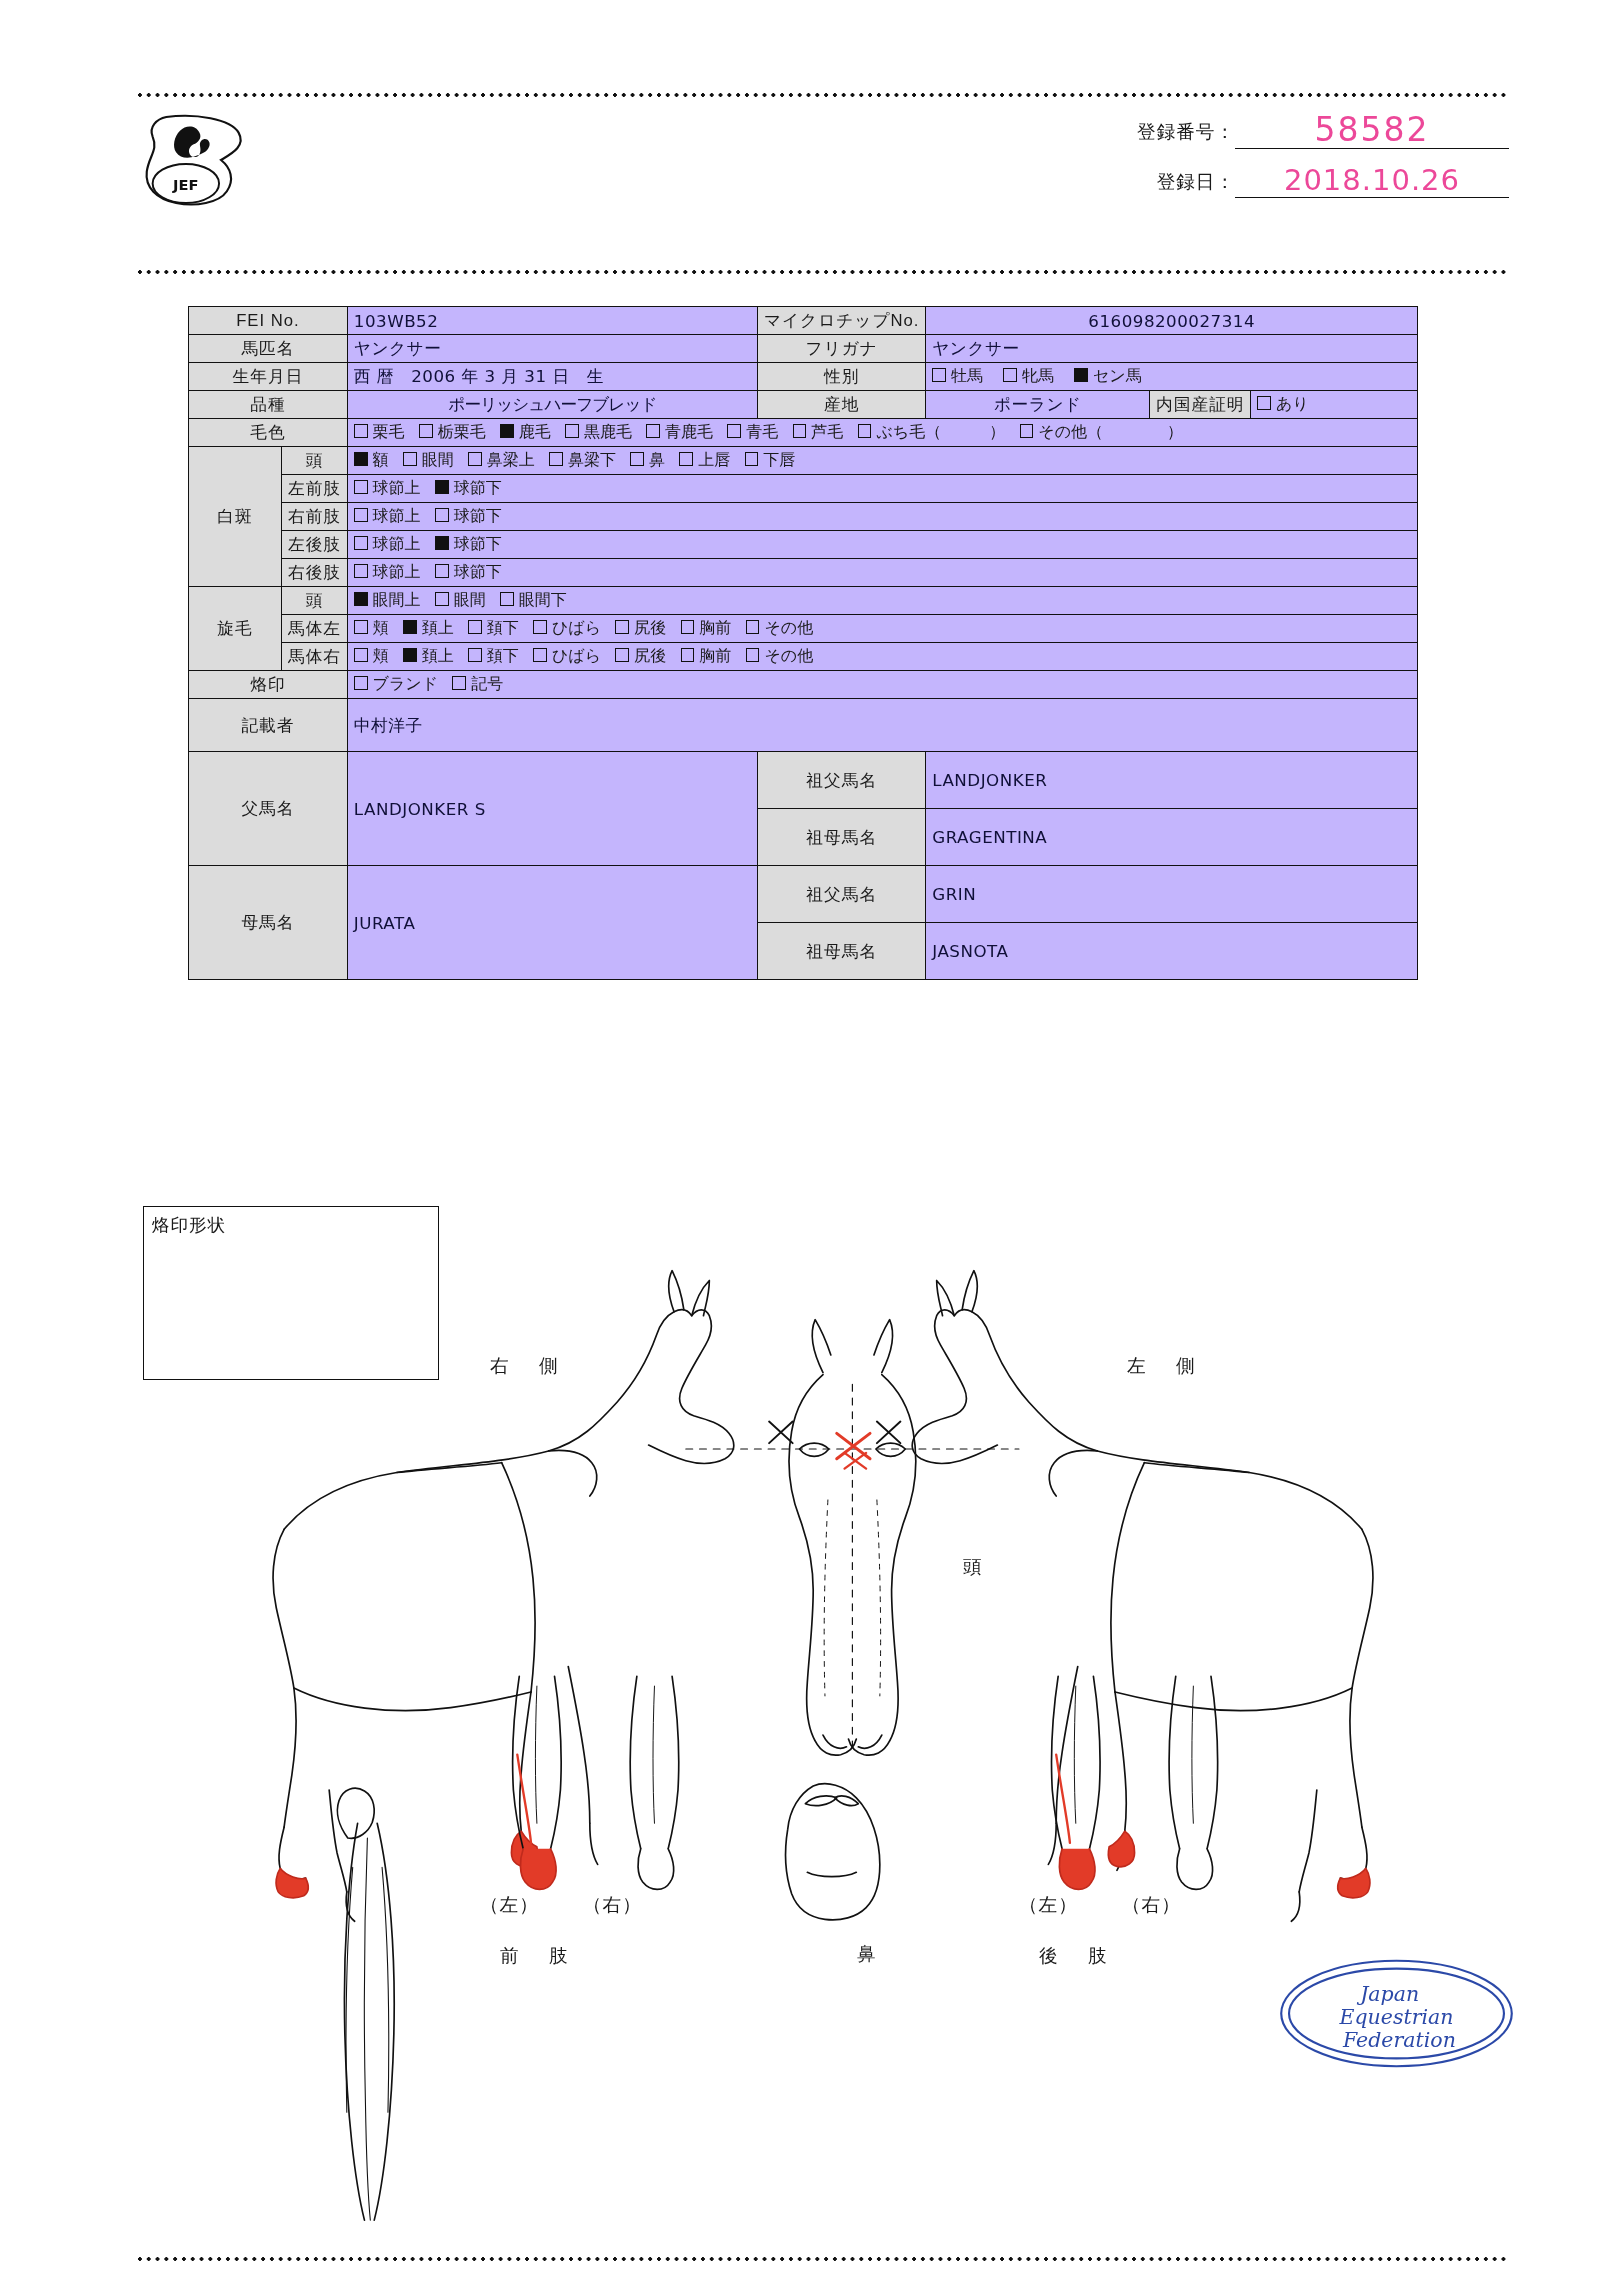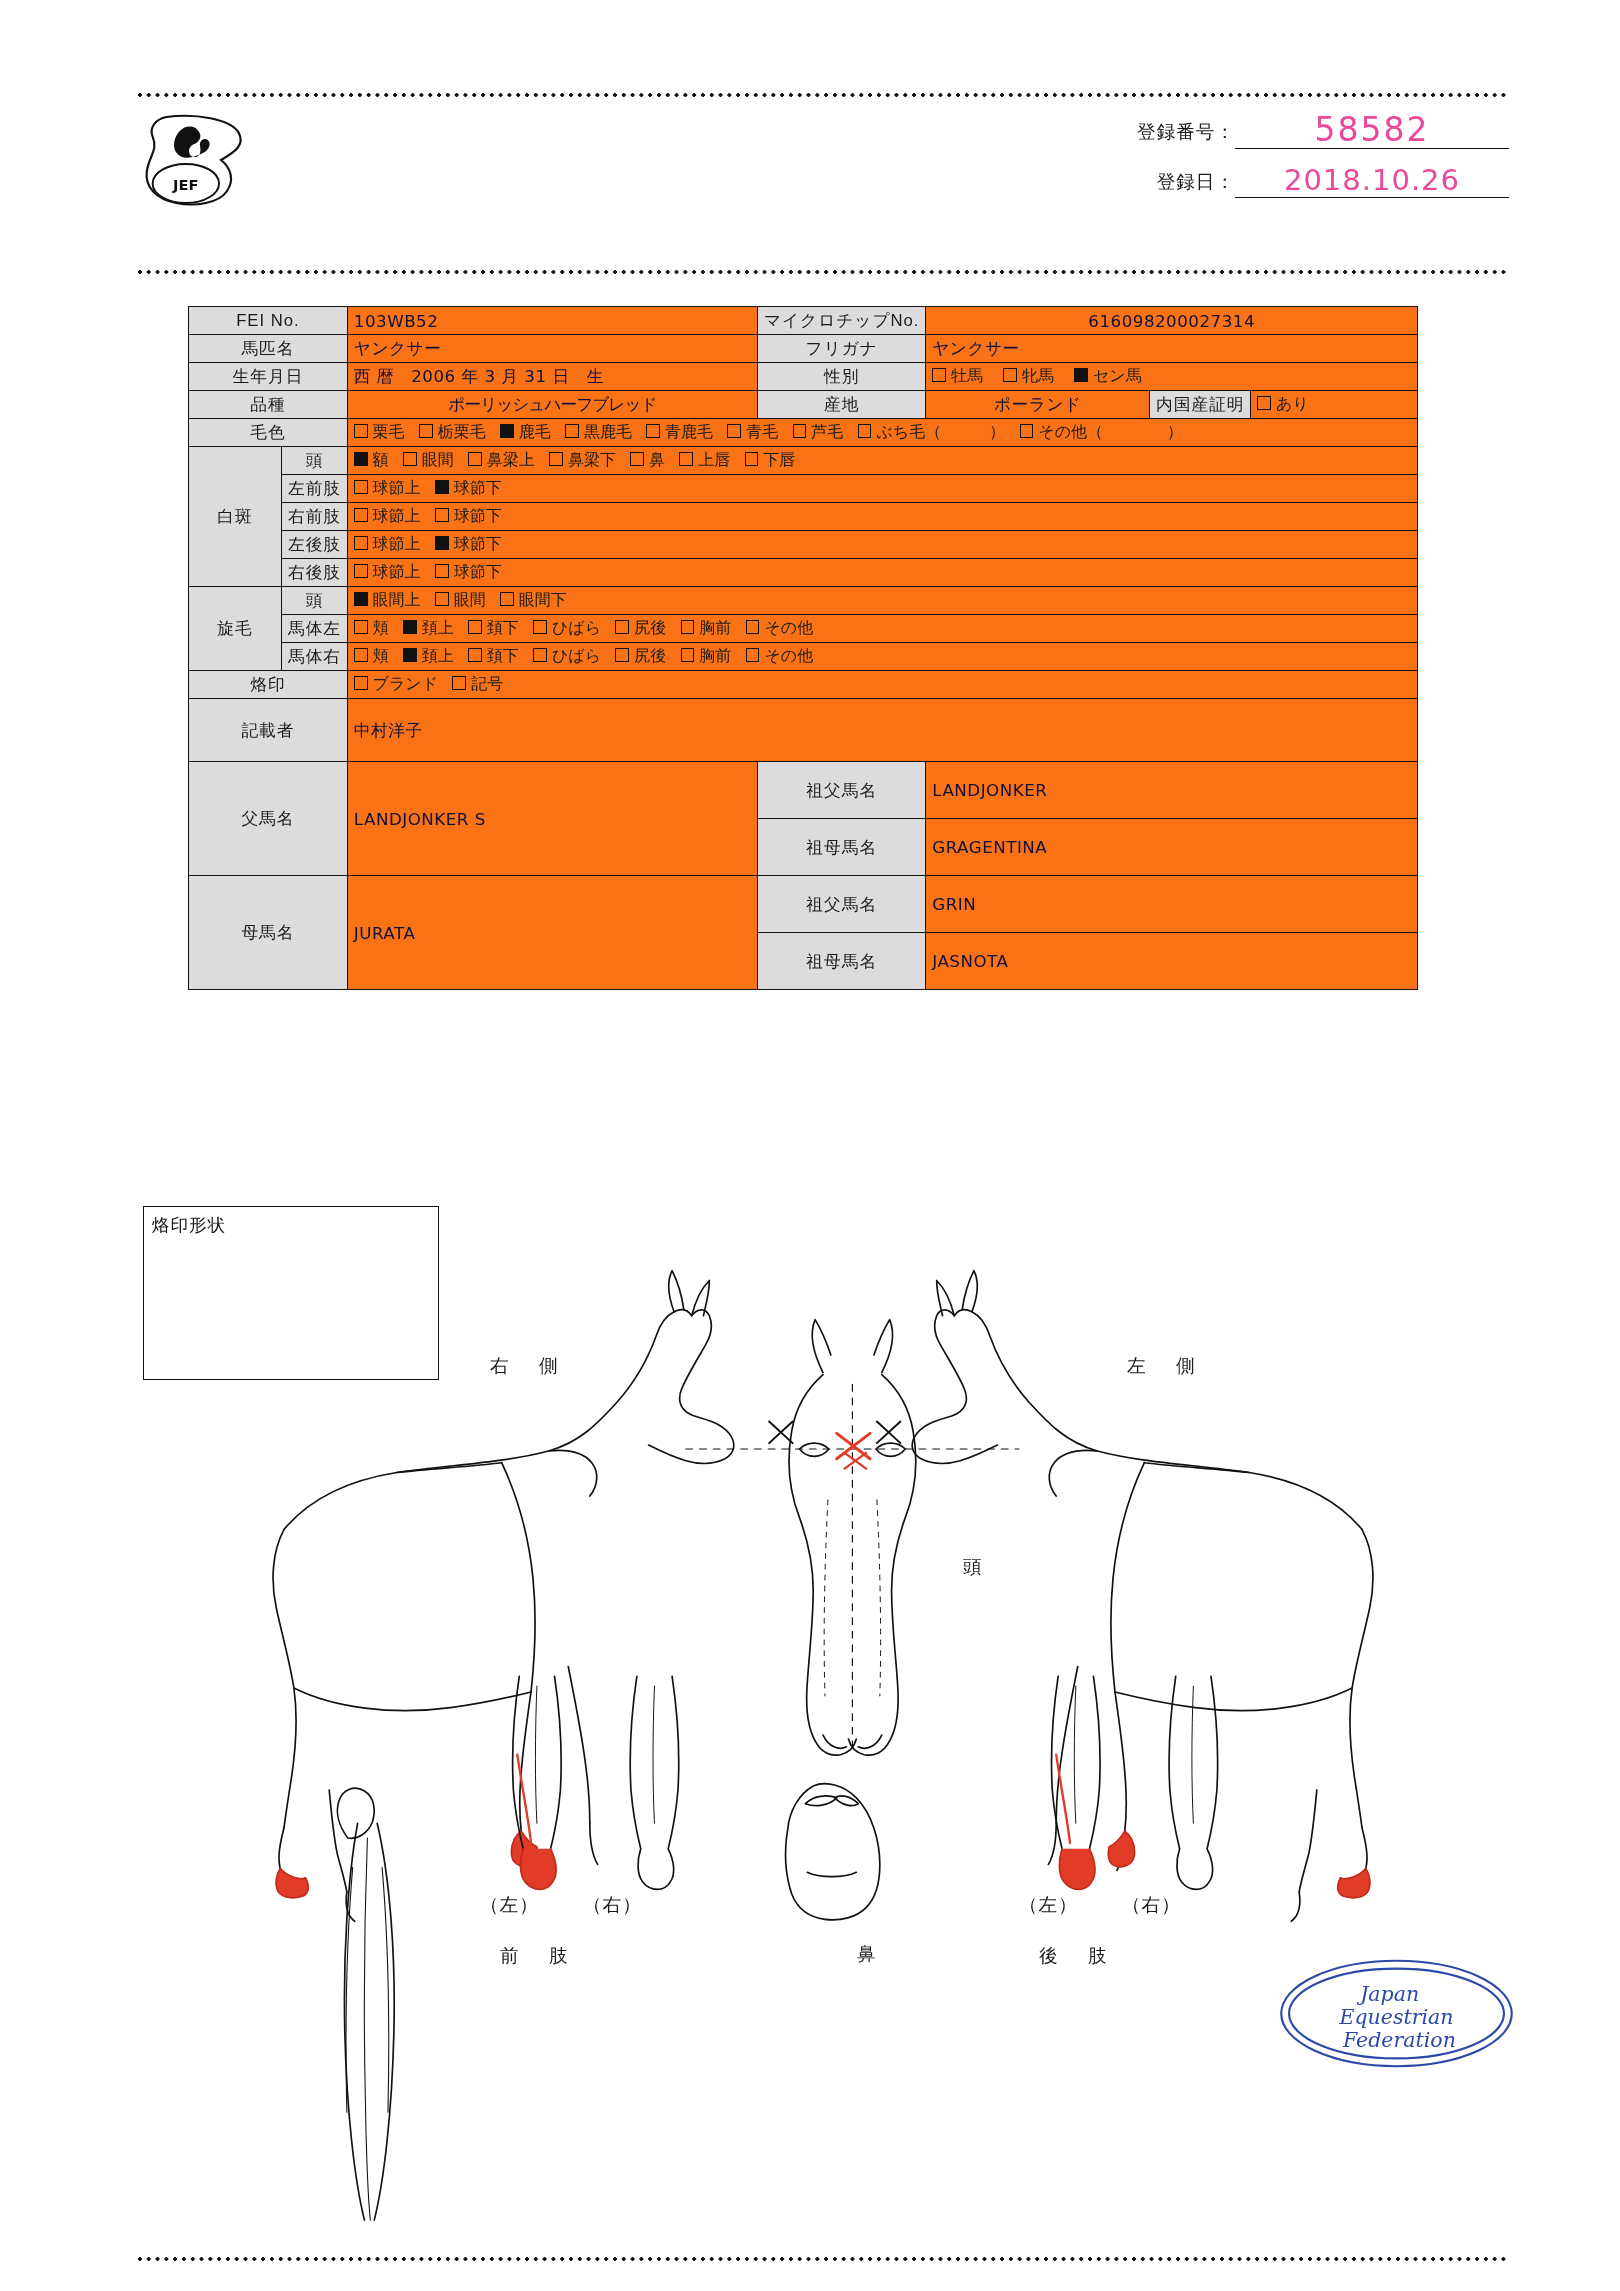--- a/index.html
+++ b/index.html
@@ -30,21 +30,21 @@
           font-family:"DejaVu Sans",sans-serif;font-size:33px;letter-spacing:2px;
           color:#ec4899;padding-bottom:2px;line-height:1;}
   .regval.small{font-size:29px;letter-spacing:1px;}
 
   
   #tbl{position:absolute;left:188px;top:306px;width:1230px;border:1.6px solid #111;
        border-collapse:collapse;}
   #tbl td{border:1.1px solid #111;font-size:16.7px;padding:2px 5.9px;vertical-align:middle;}
   .lbl{background:#dcdcdc;text-align:center;white-space:nowrap;font-size:16.7px;letter-spacing:1px;}
   .lbl.narrow{width:43px;padding:2px 2px;}
-  .val{background:#f97316;}
+  .val{background:#c4b5fd;}
   .hand{font-family:"DejaVu Sans",sans-serif;font-size:23.5px;color:#101038;letter-spacing:0.5px;}
   .hand.sm{font-size:20.6px;}
   .cb{display:inline-block;width:11.8px;height:11.8px;border:1.4px solid #111;vertical-align:-1px;margin-right:4.9px;}
   .cb.f{background:#111;}
   .opt{display:inline-block;margin-right:15.7px;white-space:nowrap;font-size:16px;}
   .opt.tight{margin-right:9.8px;}
   .ctr{text-align:center;}
 
   
   .breedhand{font-family:"DejaVu Sans",sans-serif;font-size:22.5px;color:#101038;letter-spacing:-1px;}
@@ -238,21 +238,21 @@
     </tr>
 
     <tr>
       <td class="lbl" colspan="2">烙印</td>
       <td class="val" colspan="5">
         <span class="opt tight"><span class="cb"></span><span>ブランド</span></span>
         <span class="opt tight"><span class="cb"></span><span>記号</span></span>
       </td>
     </tr>
 
-    <tr style="height:63px">
+    <tr style="height:53px">
       <td class="lbl" colspan="2">記載者</td>
       <td class="val hand" colspan="5">中村洋子</td>
     </tr>
 
     <tr style="height:57px">
       <td class="lbl" colspan="2" rowspan="2">父馬名</td>
       <td class="val hand" rowspan="2">LANDJONKER S</td>
       <td class="lbl">祖父馬名</td>
       <td class="val hand sm" colspan="3">LANDJONKER</td>
     </tr>

